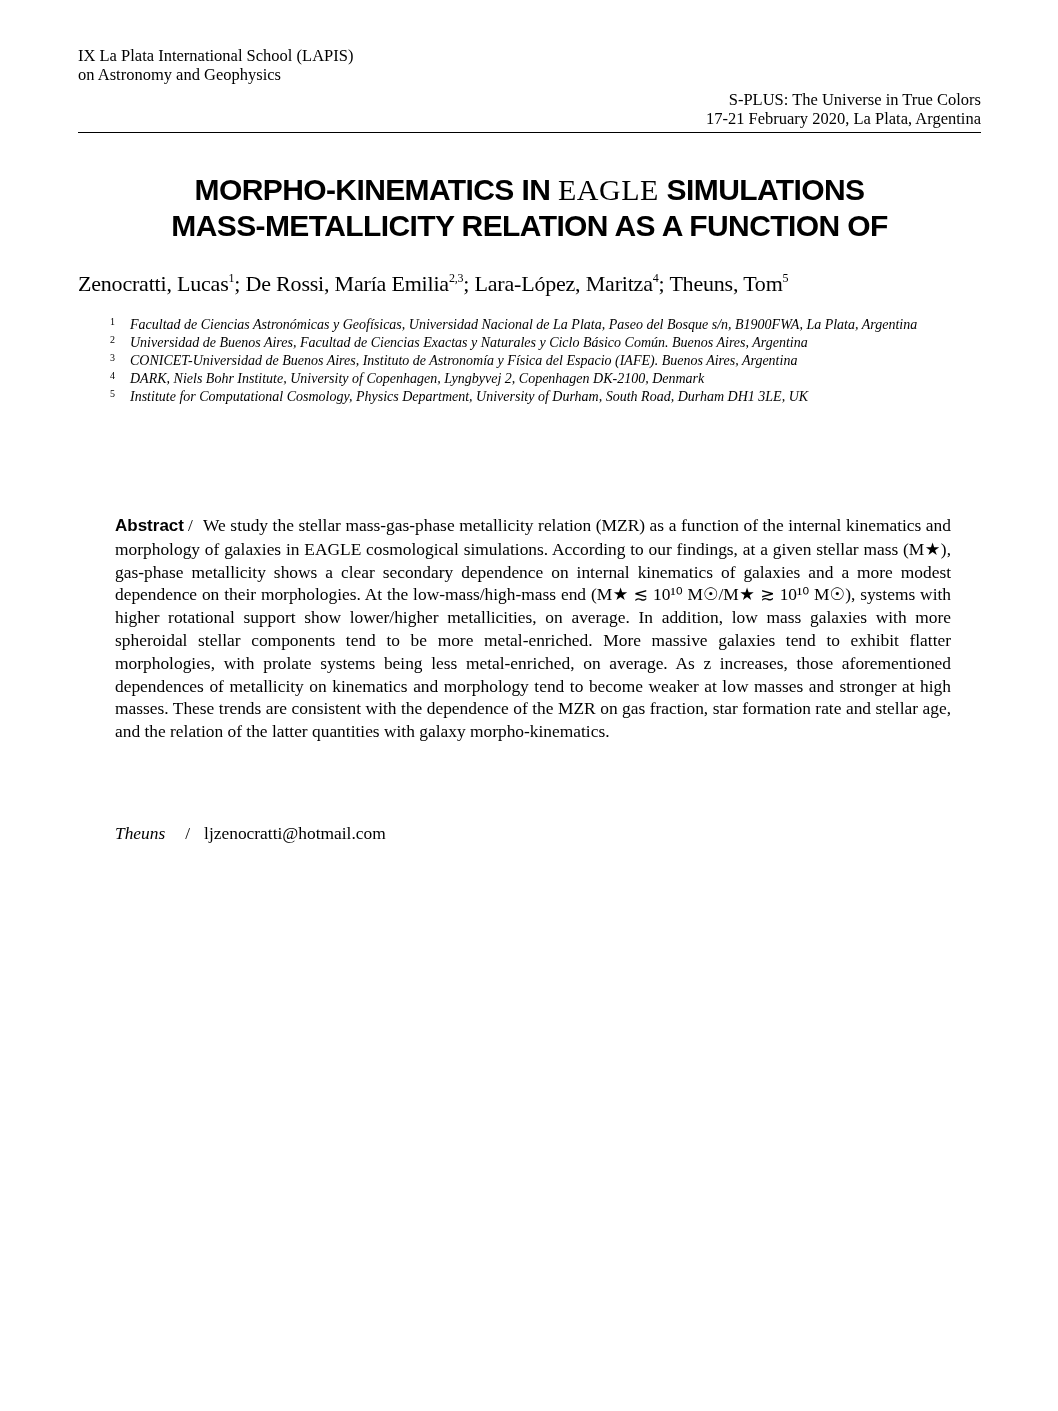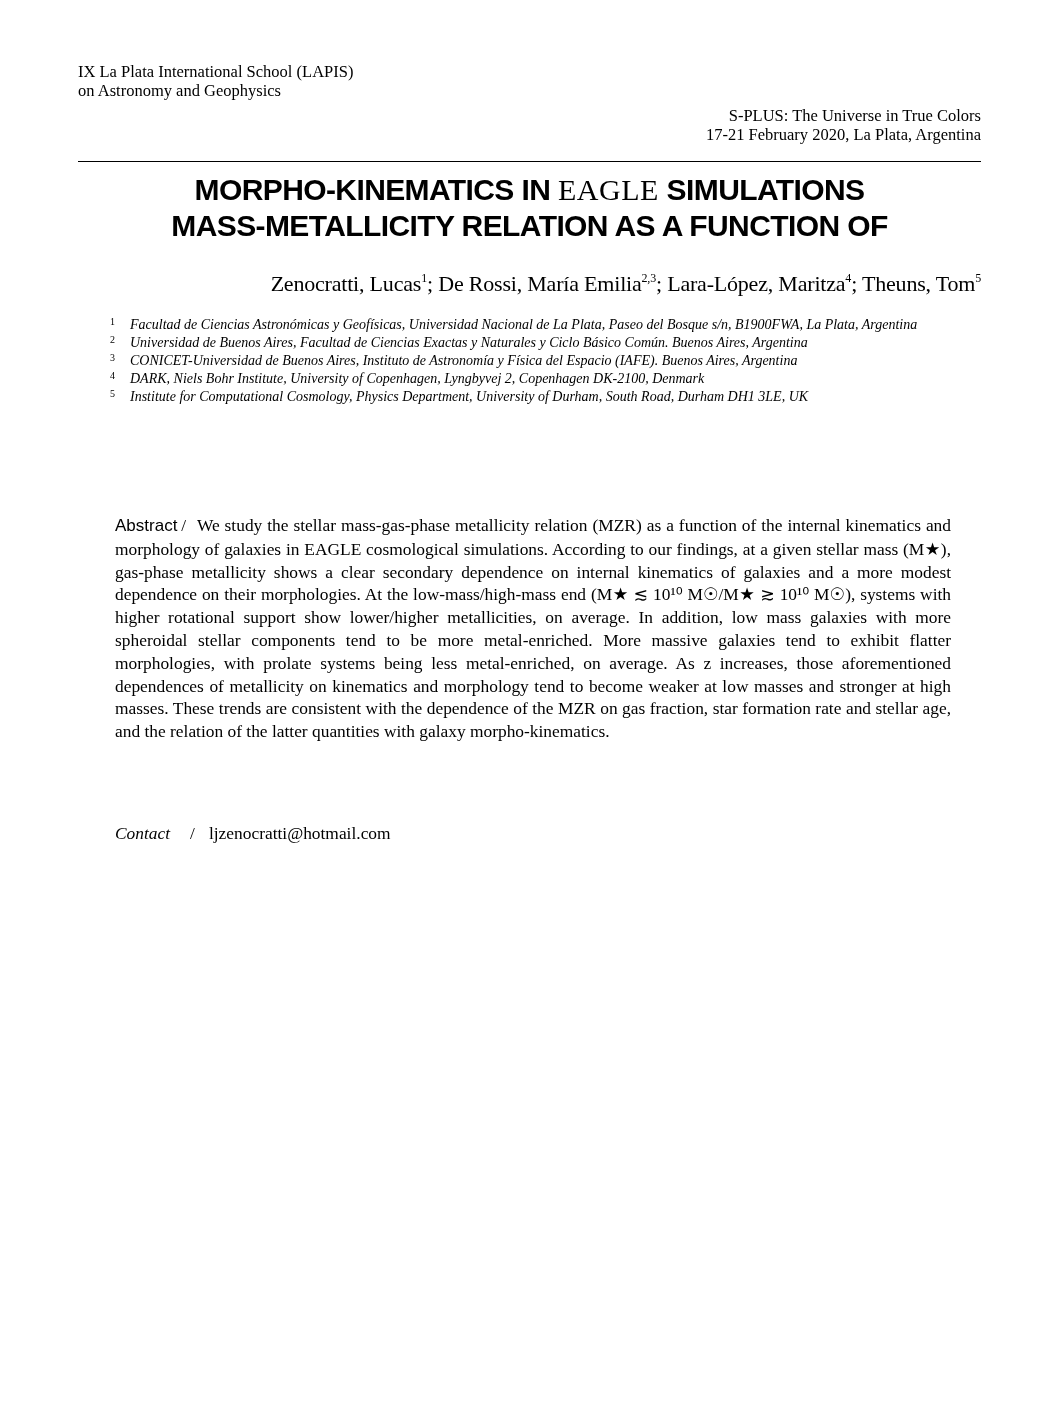--- a/index.html
+++ b/index.html
@@ -1,37 +1,37 @@
 <!DOCTYPE html>
 <html><head>
   <meta charset="utf-8">
   <style>
     html, body { margin: 0; padding: 0; background: #ffffff; }
     body {
       width: 1058px; height: 1411px; position: relative; overflow: hidden;
       font-family: "DejaVu Serif", "Liberation Serif", serif; color: #000;
     }
     .header {
-      position: absolute; left: 78px; top: 62px; width: 903px;
+      position: absolute; left: 78px; top: 46px; width: 903px;
       display: flex; justify-content: space-between;
       font-family: "Liberation Serif", serif; font-size: 16.5px; line-height: 19px;
-      border-bottom: 1px solid #000; padding-bottom: 17px;
+      border-bottom: 1px solid #000; padding-bottom: 4px;
     }
     .header .right { text-align: right; margin-top: 44px; }
     .title {
       position: absolute; left: 78px; top: 172px; width: 903px; text-align: center;
       font-family: "Liberation Sans", sans-serif; font-weight: bold;
       font-size: 30px; line-height: 36px; letter-spacing: -0.6px;
     }
     .title .eagle {
       font-family: "Liberation Serif", serif; font-weight: normal;
       font-variant: small-caps; letter-spacing: 0.5px;
     }
     .authors {
-      position: absolute; left: 78px; top: 270px; width: 903px; text-align: right;
+      position: absolute; left: 78px; top: 270px; width: 903px; text-align: left;
       font-family: "Liberation Serif", serif; font-size: 22px; line-height: 28px;
       letter-spacing: -0.2px;
     }
     .authors sup { font-size: 12px; vertical-align: 9px; line-height: 0; }
     .affils {
       position: absolute; left: 110px; top: 316px; width: 842px;
       font-family: "Liberation Serif", serif; font-style: italic;
       font-size: 14px; line-height: 18px;
     }
     .affil { display: flex; }
@@ -39,21 +39,21 @@
       width: 20px; flex: none; font-style: normal; font-size: 10px;
       position: relative; top: -3px;
     }
     .affil .txt { flex: 1; text-align: justify; font-style: italic; }
     .abstract {
       position: absolute; left: 115px; top: 514px; width: 836px;
       font-family: "Liberation Serif", serif; font-size: 17.4px; line-height: 22.8px;
       text-align: justify;
     }
     .abstract .label {
-      font-family: "Liberation Sans", sans-serif; font-weight: normal; font-size: 17px;
+      font-family: "Liberation Sans", sans-serif; font-weight: bold; font-size: 17px;
     }
     .abstract .sep { margin: 0 6px 0 4px; }
     .contact {
       position: absolute; left: 115px; top: 822px;
       font-family: "Liberation Serif", serif; font-size: 17.4px; line-height: 22px;
     }
     .contact .clabel { font-style: italic; }
     .contact .sep { margin: 0 14px 0 20px; }
   </style>
 </head>
@@ -104,14 +104,14 @@
       <span class="txt">Institute for Computational Cosmology, Physics Department, University of Durham, South Road, Durham DH1 3LE, UK</span>
     </div>
 </div>
 
 <div class="abstract">
   <span class="label">Abstract</span><span class="sep">/</span>
   <span>We study the stellar mass-gas-phase metallicity relation (MZR) as a function of the internal kinematics and morphology of galaxies in EAGLE cosmological simulations. According to our findings, at a given stellar mass (M★), gas-phase metallicity shows a clear secondary dependence on internal kinematics of galaxies and a more modest dependence on their morphologies. At the low-mass/high-mass end (M★ ≲ 10¹⁰ M☉/M★ ≳ 10¹⁰ M☉), systems with higher rotational support show lower/higher metallicities, on average. In addition, low mass galaxies with more spheroidal stellar components tend to be more metal-enriched. More massive galaxies tend to exhibit flatter morphologies, with prolate systems being less metal-enriched, on average. As z increases, those aforementioned dependences of metallicity on kinematics and morphology tend to become weaker at low masses and stronger at high masses. These trends are consistent with the dependence of the MZR on gas fraction, star formation rate and stellar age, and the relation of the latter quantities with galaxy morpho-kinematics.</span>
 </div>
 
 <div class="contact">
-  <span class="clabel">Contact</span><span class="sep">/</span><span>ljzenocratti@hotmail.com</span>
+  <span class="clabel">Theuns</span><span class="sep">/</span><span>ljzenocratti@hotmail.com</span>
 </div>
 
 </body></html>

